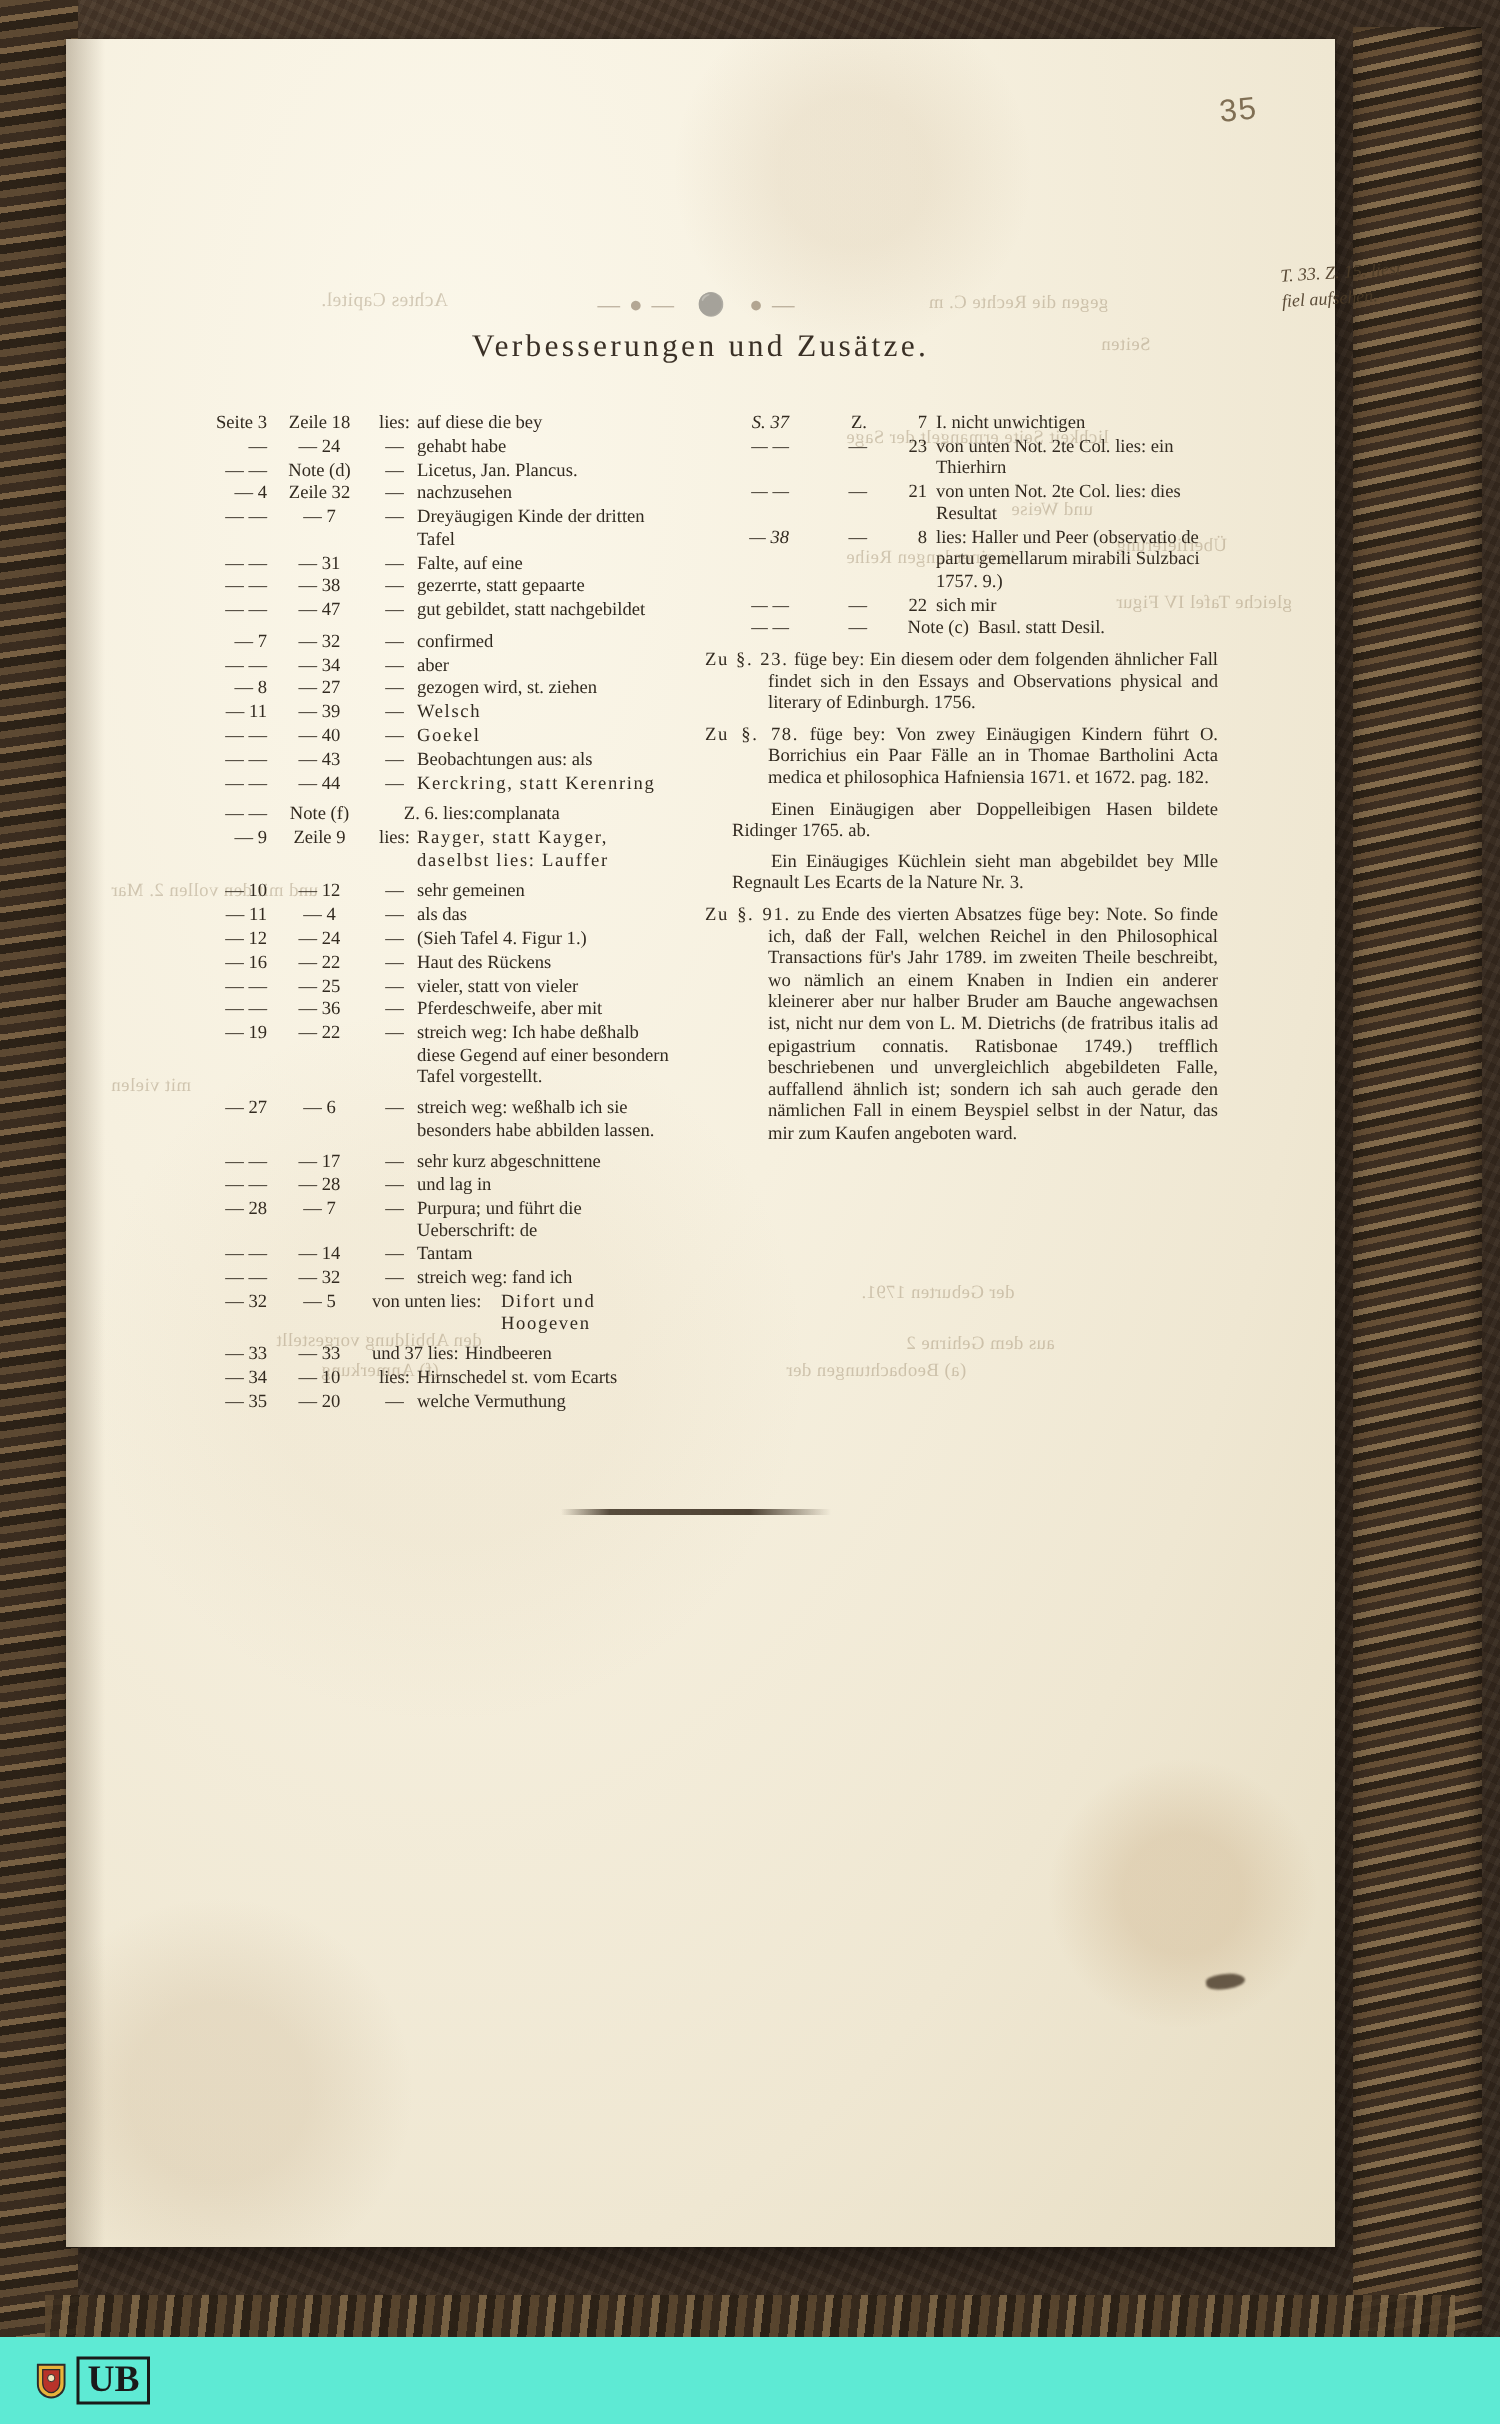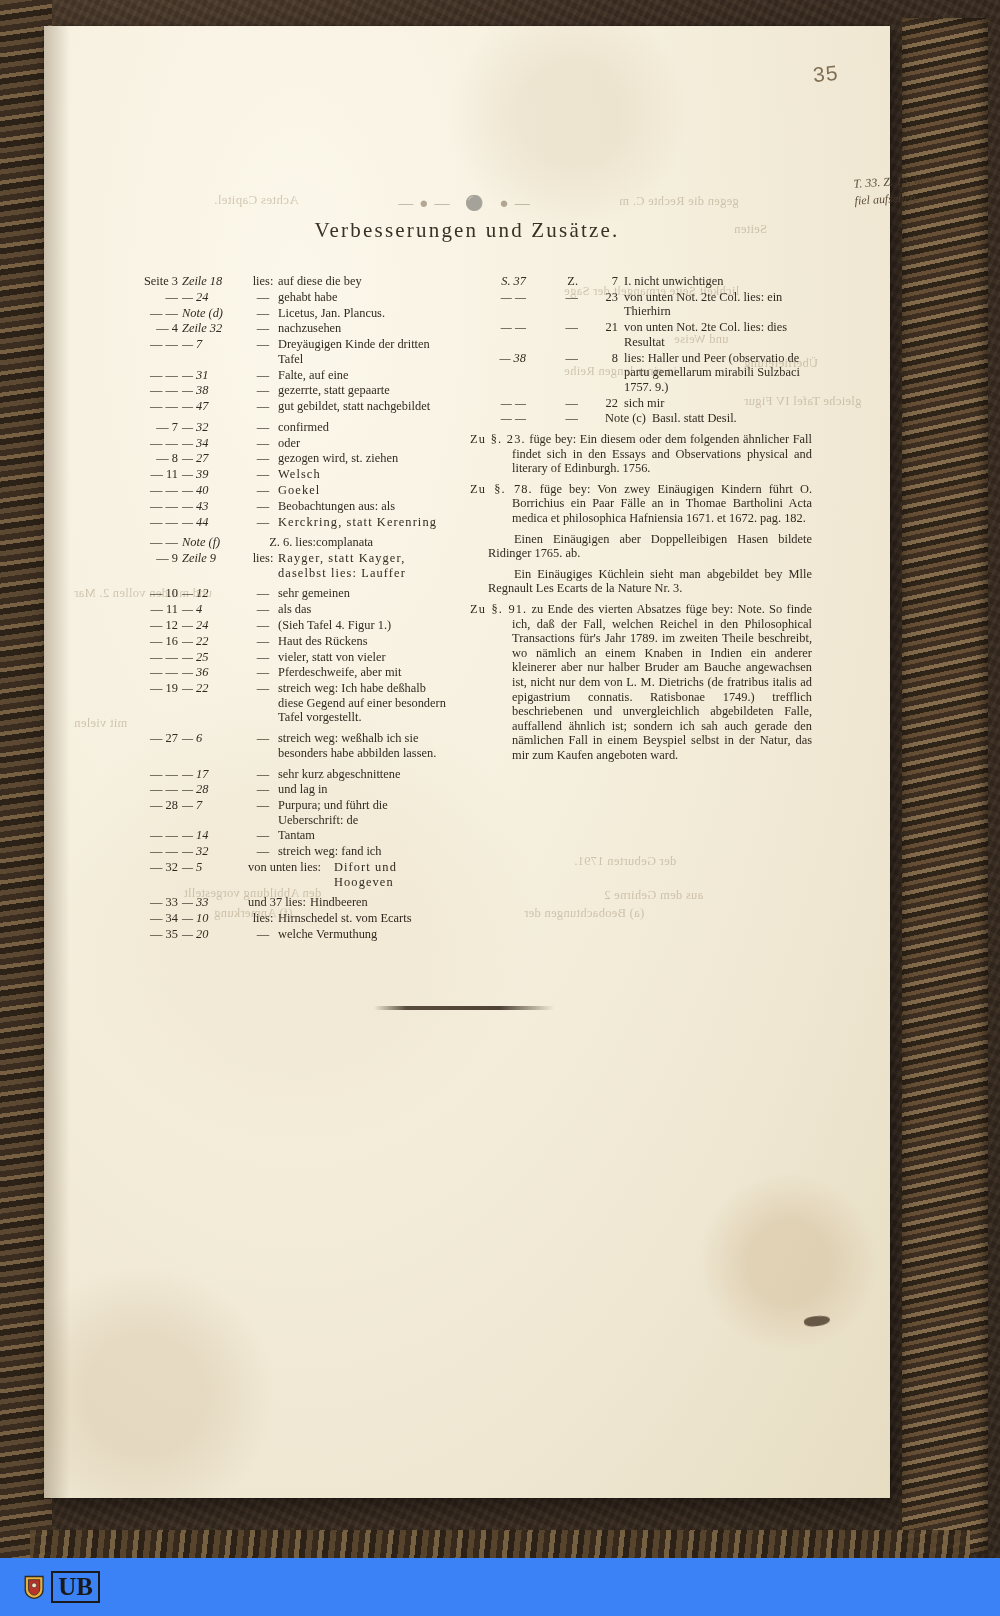--- a/index.html
+++ b/index.html
@@ -167,21 +167,21 @@
   .colR { left: 348px; width: 342px; }
 
   
   .erow {
     display: flex;
     align-items: baseline;
     white-space: nowrap;
     margin-bottom: 1.2px;
   }
   .c-pg   { width: 56px; text-align: right; padding-right: 4px; }
-  .c-ln   { width: 62px; text-align: left; padding-right: 4px; font-style: italic; }
+  .c-ln   { width: 62px; text-align: center; padding-right: 4px; }
   .c-dash { width: 14px; text-align: center; }
   .c-txt  { flex: 1; white-space: normal; }
 
   .rowgap { height: 5px; }
 
   
   .c-pgR { width: 56px; text-align: right; padding-right: 6px; font-style: italic; }
   .c-lnR { width: 46px; text-align: right; padding-right: 6px; }
   .c-numR{ width: 34px; text-align: right; padding-right: 6px; }
 
@@ -223,21 +223,21 @@
     border-radius: 40% 60% 50% 50%;
     filter: blur(.6px);
     transform: rotate(-8deg);
   }
 
   
   .footer {
     position: absolute;
     left: 0; right: 0; bottom: 0;
     height: 58px;
-    background: #3b82f6;
+    background: #5eead4;
     display: flex;
     align-items: center;
     padding-left: 22px;
     gap: 14px;
   }
   .ub-logo{
     width: 78px; height: 38px;
     display:flex; align-items:center; justify-content:flex-end;
     gap:5px;
   }
@@ -358,21 +358,21 @@
       <div class="erow">
         <span class="c-pg">— 7</span>
         <span class="c-ln">— 32</span>
         <span class="c-dash" style="width:30px">—</span>
         <span class="c-txt">confirmed</span>
       </div>
       <div class="erow">
         <span class="c-pg">— —</span>
         <span class="c-ln">— 34</span>
         <span class="c-dash" style="width:30px">—</span>
-        <span class="c-txt">oder</span>
+        <span class="c-txt">aber</span>
       </div>
       <div class="erow">
         <span class="c-pg">— 8</span>
         <span class="c-ln">— 27</span>
         <span class="c-dash" style="width:30px">—</span>
         <span class="c-txt">gezogen wird, st. ziehen</span>
       </div>
       <div class="erow">
         <span class="c-pg">— 11</span>
         <span class="c-ln">— 39</span>

